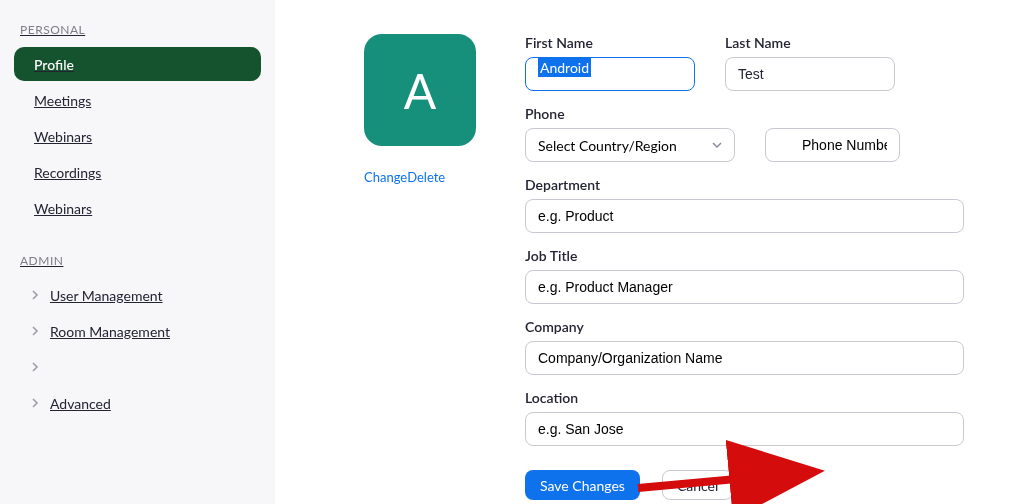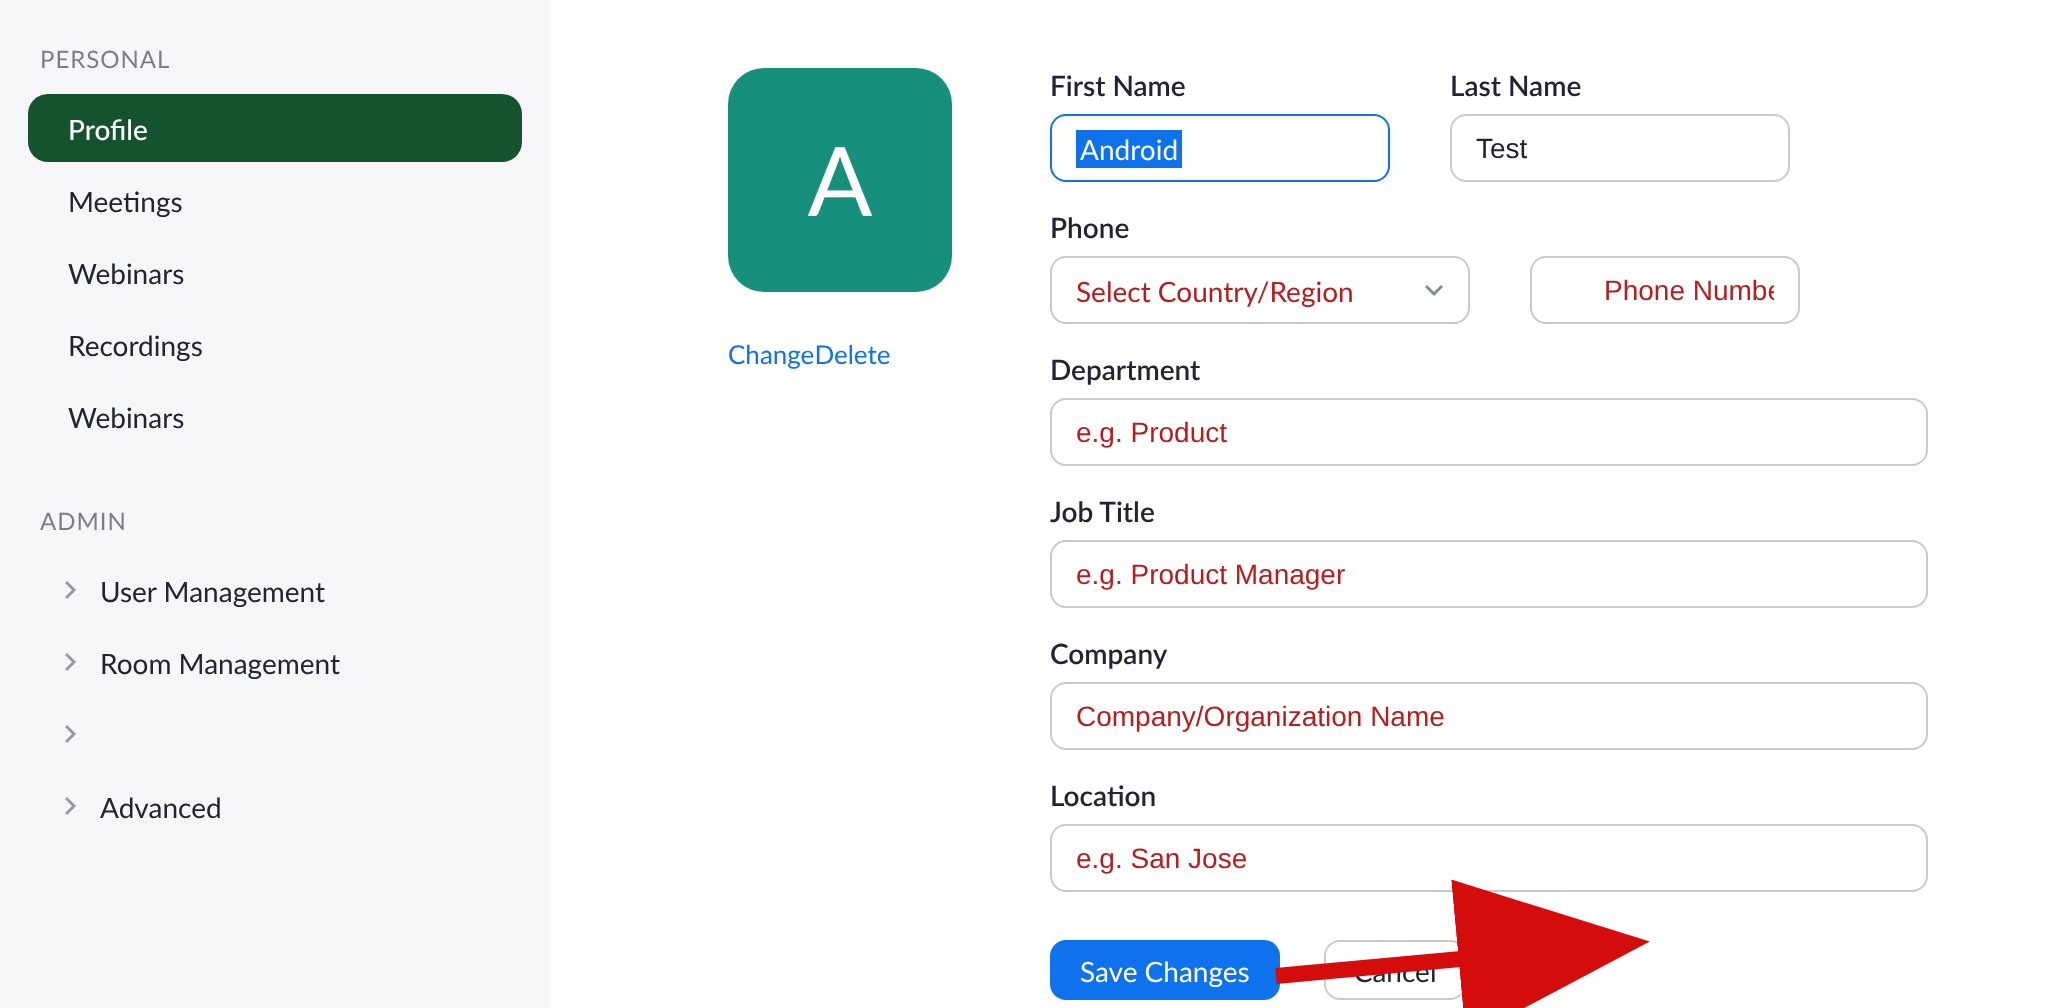--- a/index.html
+++ b/index.html
@@ -24,21 +24,21 @@
     background: #f7f7fa;
     padding: 18px 14px 18px 14px;
     flex-shrink: 0;
   }
   .side-section-title {
     color: #7d7d8a;
     font-size: 12px;
     letter-spacing: 0.5px;
     margin: 4px 0 10px 6px;
   }
-  .side-group { margin-bottom: 28px; }
+  .side-group { margin-bottom: 28px; text-decoration: underline; }
   .side-item {
     display: flex;
     align-items: center;
     height: 34px;
     padding: 0 14px;
     border-radius: 10px;
     color: #232333;
     cursor: pointer;
     margin: 2px 0;
   }
@@ -100,21 +100,21 @@
   .input, .select {
     height: 34px;
     border: 1px solid #c9c9d1;
     border-radius: 8px;
     padding: 0 12px;
     font-size: 14px;
     color: #232333;
     background: #fff;
     outline: none;
   }
-  .input::placeholder, .select .placeholder { color: #b91c1c; }
+  .input::placeholder, .select .placeholder { color: #000000; }
   .input.focused { border-color: #0e72ed; }
   .select {
     display: flex;
     align-items: center;
     justify-content: space-between;
     cursor: pointer;
     color: #9a9aa6;
   }
   .select .chev-down {
     display: inline-flex;
@@ -227,21 +227,21 @@
         <div class="avatar-links">
           <span>Change</span>
           <span>Delete</span>
         </div>
       </div>
 
       <div class="fields-col">
         <div class="field-pair">
           <div class="field">
             <div class="label">First Name</div>
-            <div class="input focused w170" style="display:flex;align-items:center;">
+            <div class="input focused w170" style="display:flex;align-items:flex-start;">
               <span class="selected-text">Android</span>
             </div>
           </div>
           <div class="field">
             <div class="label">Last Name</div>
             <input class="input w170" value="Test" style="">
           </div>
         </div>
 
         <div class="field" style="margin-bottom:14px;">

